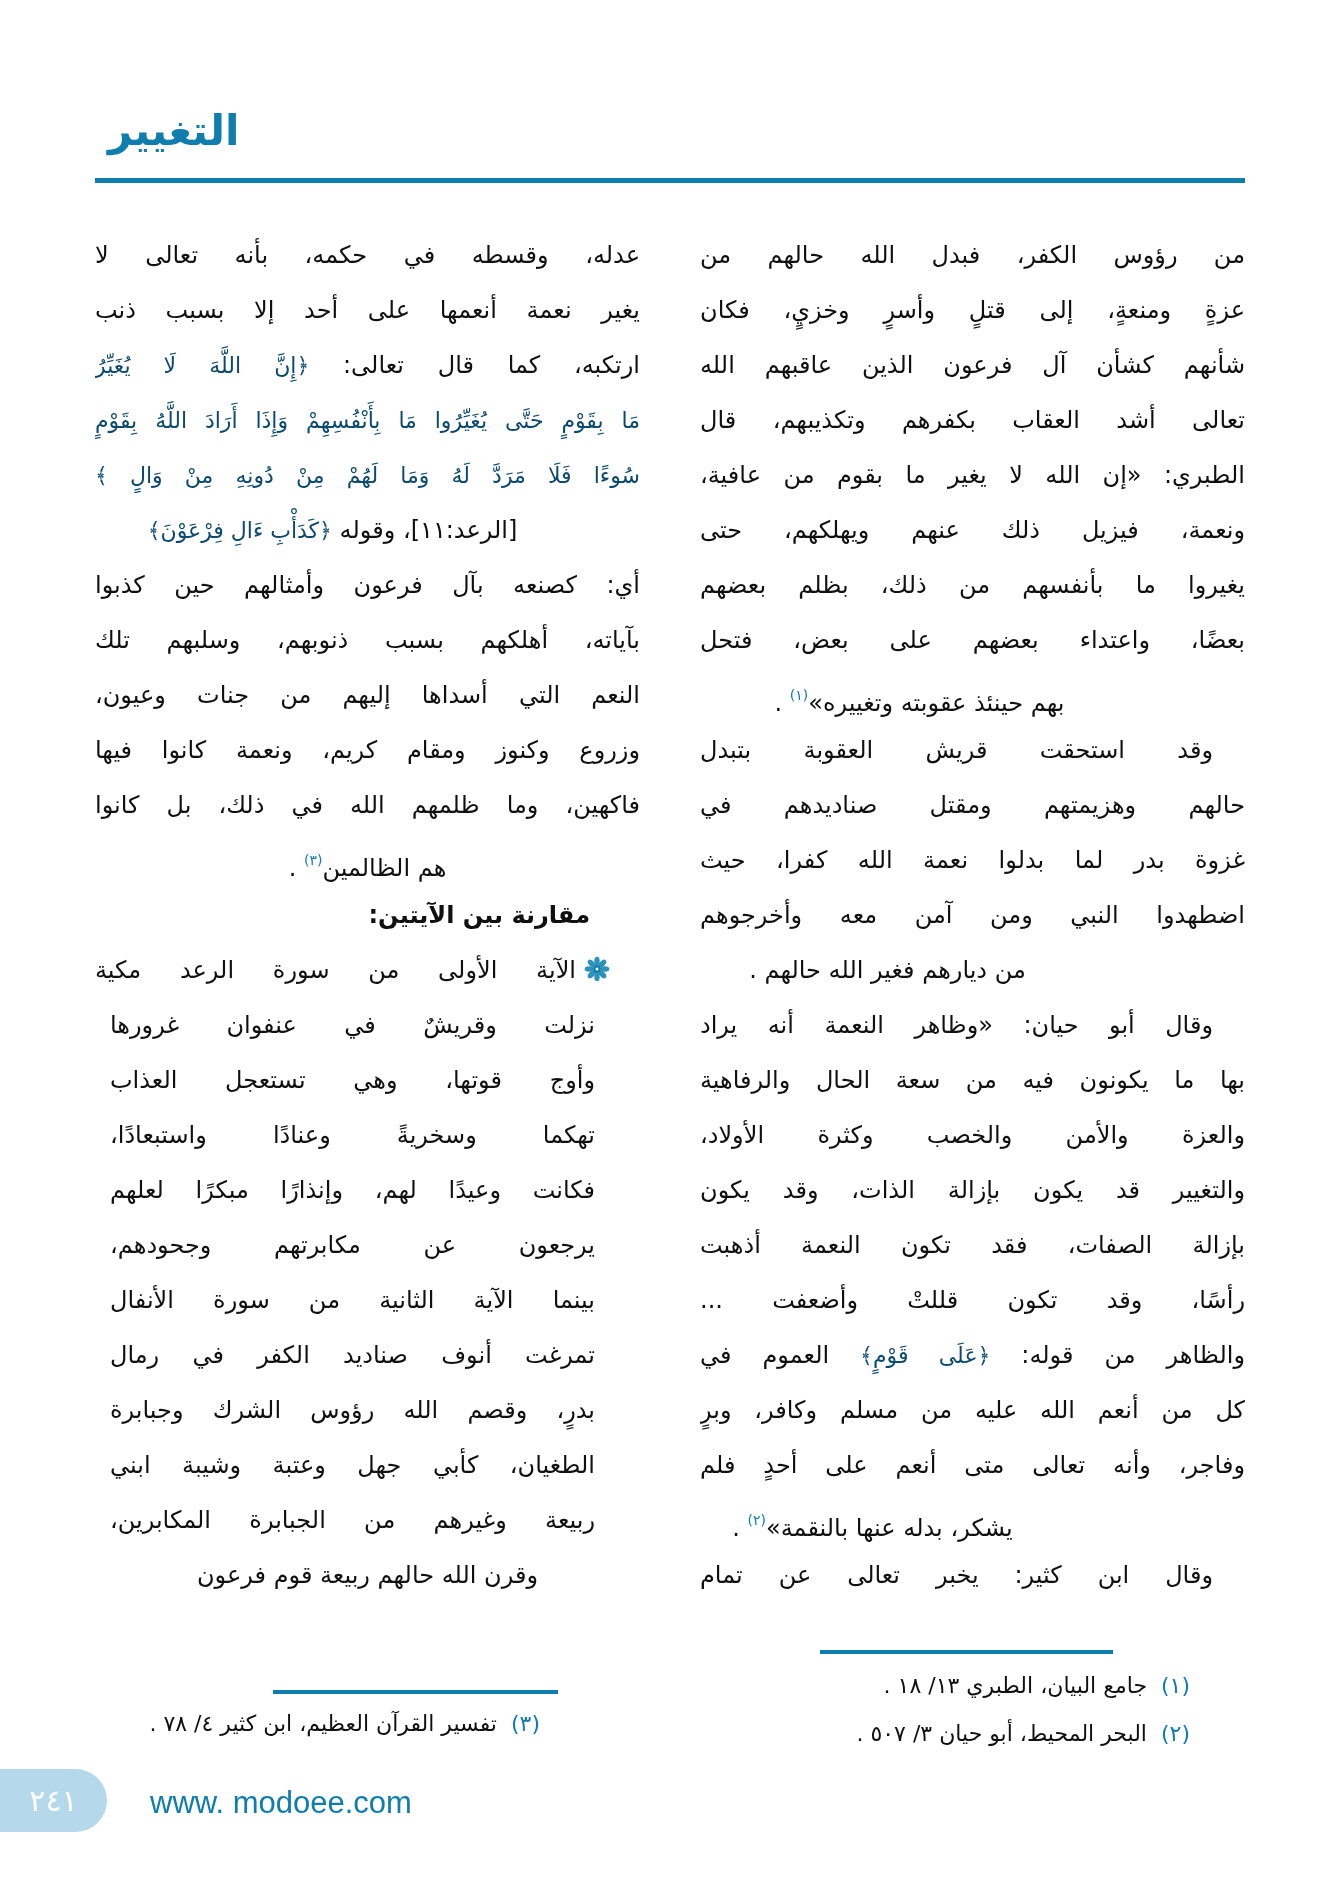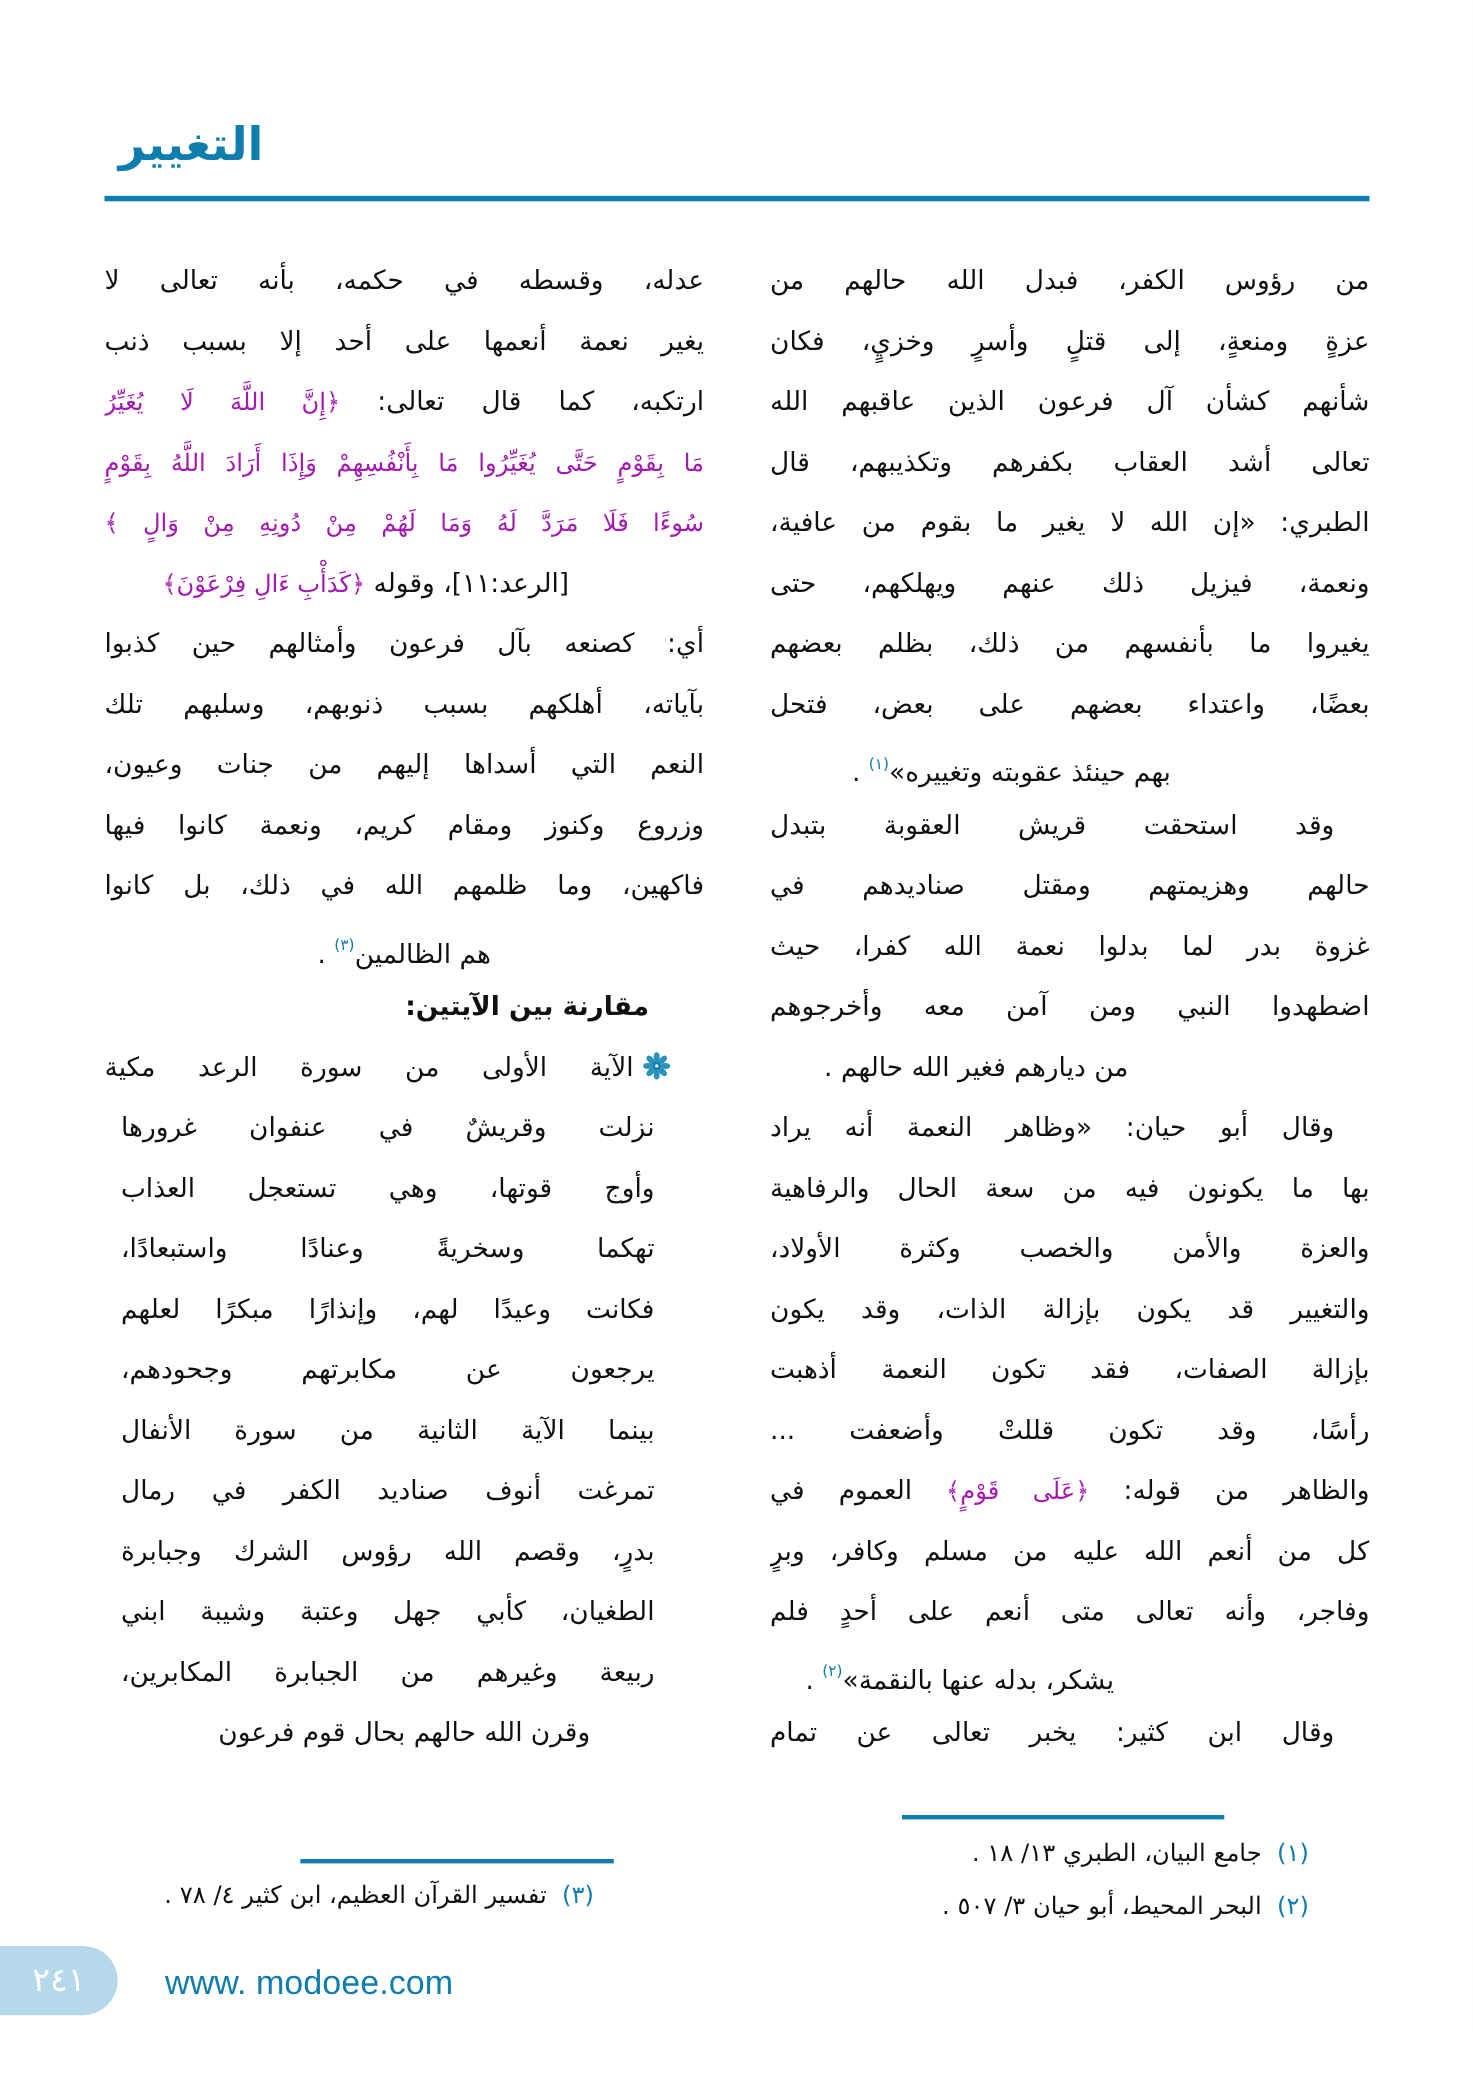--- a/index.html
+++ b/index.html
@@ -10,21 +10,21 @@
   .head-rule{position:absolute;left:95px;top:178px;width:1150px;height:5px;background:#0f7dad;}
   
   .col{position:absolute;top:228px;width:545px;direction:rtl;}
   .col-right{left:700px;}
   .col-left{left:95px;}
   .ln{height:55px;line-height:55px;font-size:24px;overflow:hidden;white-space:nowrap;}
   .a-j{text-align:justify;text-align-last:justify;}
   .a-c{text-align:center;text-align-last:center;}
   .a-r{text-align:center;text-align-last:right;}
   .bold{font-weight:bold;}
-  .verse{color:#a21caf;font-size:22px;}
+  .verse{color:#0c4a6e;font-size:22px;}
   .fnref{color:#0f7dad;font-size:14px;vertical-align:11px;letter-spacing:1px;}
   .bullet{display:inline-block;width:26px;height:26px;vertical-align:-4px;margin-left:8px;}
   
   .fn-rule{position:absolute;background:#0f7dad;height:4px;}
   .fn-rule-right{left:820px;top:1650px;width:293px;}
   .fn-rule-left{left:273px;top:1690px;width:285px;}
   .fn-block{position:absolute;width:545px;direction:rtl;box-sizing:border-box;}
   .fn-right{left:700px;top:1662px;padding-right:55px;}
   .fn-left{left:95px;top:1700px;padding-right:100px;}
   .fn-line{height:48px;line-height:48px;font-size:22px;text-align:right;white-space:nowrap;}
@@ -104,21 +104,21 @@
       <div class="ln a-j" style="padding-right: 45px; padding-left: 15px;"><span class="body">نزلت وقريشٌ في عنفوان غرورها</span></div>
       <div class="ln a-j" style="padding-right: 45px; padding-left: 15px;"><span class="body">وأوج قوتها، وهي تستعجل العذاب</span></div>
       <div class="ln a-j" style="padding-right: 45px; padding-left: 15px;"><span class="body">تهكما وسخريةً وعنادًا واستبعادًا،</span></div>
       <div class="ln a-j" style="padding-right: 45px; padding-left: 15px;"><span class="body">فكانت وعيدًا لهم، وإنذارًا مبكرًا لعلهم</span></div>
       <div class="ln a-j" style="padding-right: 45px; padding-left: 15px;"><span class="body">يرجعون عن مكابرتهم وجحودهم،</span></div>
       <div class="ln a-j" style="padding-right: 45px; padding-left: 15px;"><span class="body">بينما الآية الثانية من سورة الأنفال</span></div>
       <div class="ln a-j" style="padding-right: 45px; padding-left: 15px;"><span class="body">تمرغت أنوف صناديد الكفر في رمال</span></div>
       <div class="ln a-j" style="padding-right: 45px; padding-left: 15px;"><span class="body">بدرٍ، وقصم الله رؤوس الشرك وجبابرة</span></div>
       <div class="ln a-j" style="padding-right: 45px; padding-left: 15px;"><span class="body">الطغيان، كأبي جهل وعتبة وشيبة ابني</span></div>
       <div class="ln a-j" style="padding-right: 45px; padding-left: 15px;"><span class="body">ربيعة وغيرهم من الجبابرة المكابرين،</span></div>
-      <div class="ln a-c"><span class="body">وقرن الله حالهم بحال قوم فرعون</span></div>
+      <div class="ln a-c"><span class="body">وقرن الله حالهم ربيعة قوم فرعون</span></div>
     </div>
 
   <div class="fn-rule fn-rule-right"></div>
   <div class="fn-rule fn-rule-left"></div>
   <div class="fn-block fn-right" id="fn-right">
       <div class="fn-line"><span class="fn-num">(١)</span><span class="fn-text">جامع البيان، الطبري ١٣/ ١٨ .</span></div>
       <div class="fn-line"><span class="fn-num">(٢)</span><span class="fn-text">البحر المحيط، أبو حيان ٣/ ٥٠٧ .</span></div>
     </div>
   <div class="fn-block fn-left" id="fn-left">
       <div class="fn-line"><span class="fn-num">(٣)</span><span class="fn-text">تفسير القرآن العظيم، ابن كثير ٤/ ٧٨ .</span></div>

